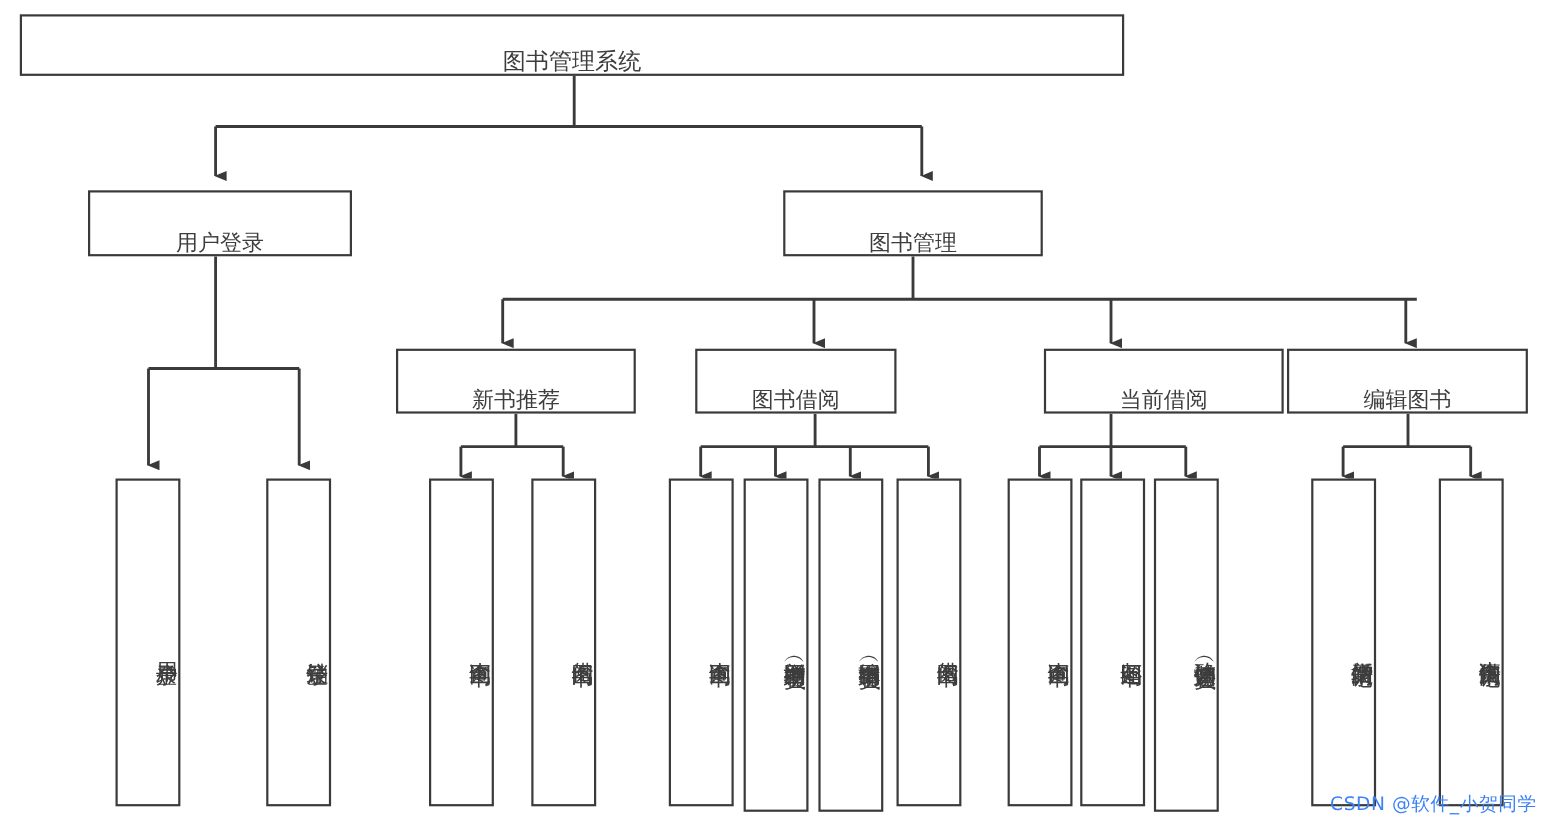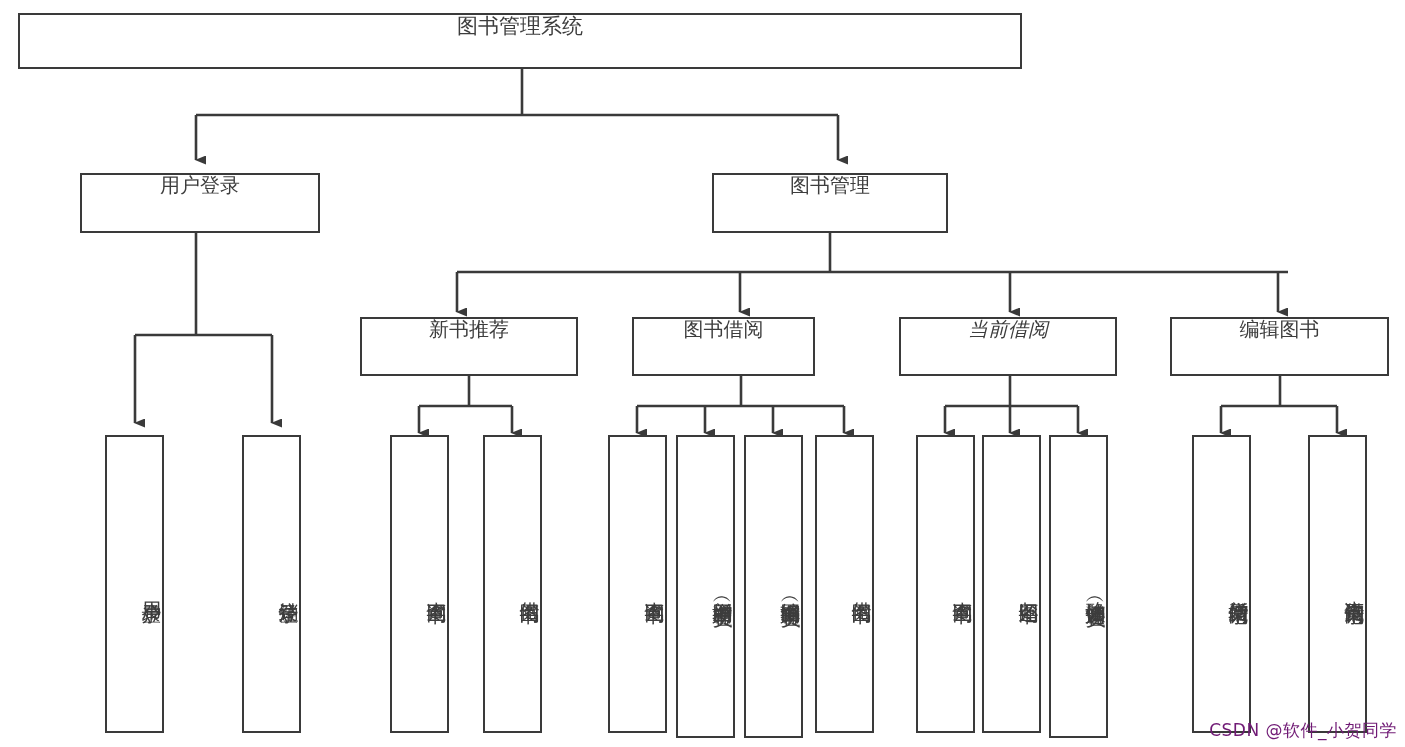--- a/index.html
+++ b/index.html
@@ -24,21 +24,21 @@
     width: 1405px;
     height: 747px;
     pointer-events: none;
   }
   .node {
     position: absolute;
     box-sizing: border-box;
     border: 2px solid #3a3a3a;
     background: #ffffff;
     display: flex;
-    align-items: flex-start;
+    align-items: flex-end;
     justify-content: center;
     color: #3d3d3d;
     text-align: center;
     line-height: 1.06;
   }
   .node.root {
     font-size: 21px;
   }
   .node.lvl2 {
     font-size: 20px;
@@ -59,21 +59,21 @@
     writing-mode: vertical-rl;
     text-orientation: upright;
     white-space: normal;
     display: block;
   }
   .watermark {
     position: absolute;
     right: 8px;
     bottom: 5px;
     font-size: 17px;
-    color: #701a75;
+    color: #3b82f6;
     white-space: nowrap;
     letter-spacing: 0.5px;
   }
 </style>
 </head>
 <body>
 
 <div id="canvas">
 
   <svg class="wires" viewBox="0 0 1405 747">
@@ -136,21 +136,21 @@
   <div class="node lvl3" style="left:360px; top:317px; width:218px; height:59px;">
     <span class="txt">新书推荐</span>
   </div>
 
   <div class="node lvl2" style="left:712px; top:173px; width:236px; height:60px;">
     <span class="txt">图书管理</span>
   </div>
   <div class="node lvl3" style="left:632px; top:317px; width:183px; height:59px;">
     <span class="txt">图书借阅</span>
   </div>
-  <div class="node lvl3" style="left:899px; top:317px; width:218px; height:59px;font-style:italic;">
+  <div class="node lvl3" style="left:949px; top:317px; width:218px; height:59px;">
     <span class="txt">当前借阅</span>
   </div>
   <div class="node lvl3" style="left:1170px; top:317px; width:219px; height:59px;">
     <span class="txt">编辑图书</span>
   </div>
 
   <div class="node leaf" style="left:105px; top:435px; width:59px; height:298px;">
     <span class="txt">用户登录</span>
   </div>
   <div class="node leaf" style="left:242px; top:435px; width:59px; height:298px;">

